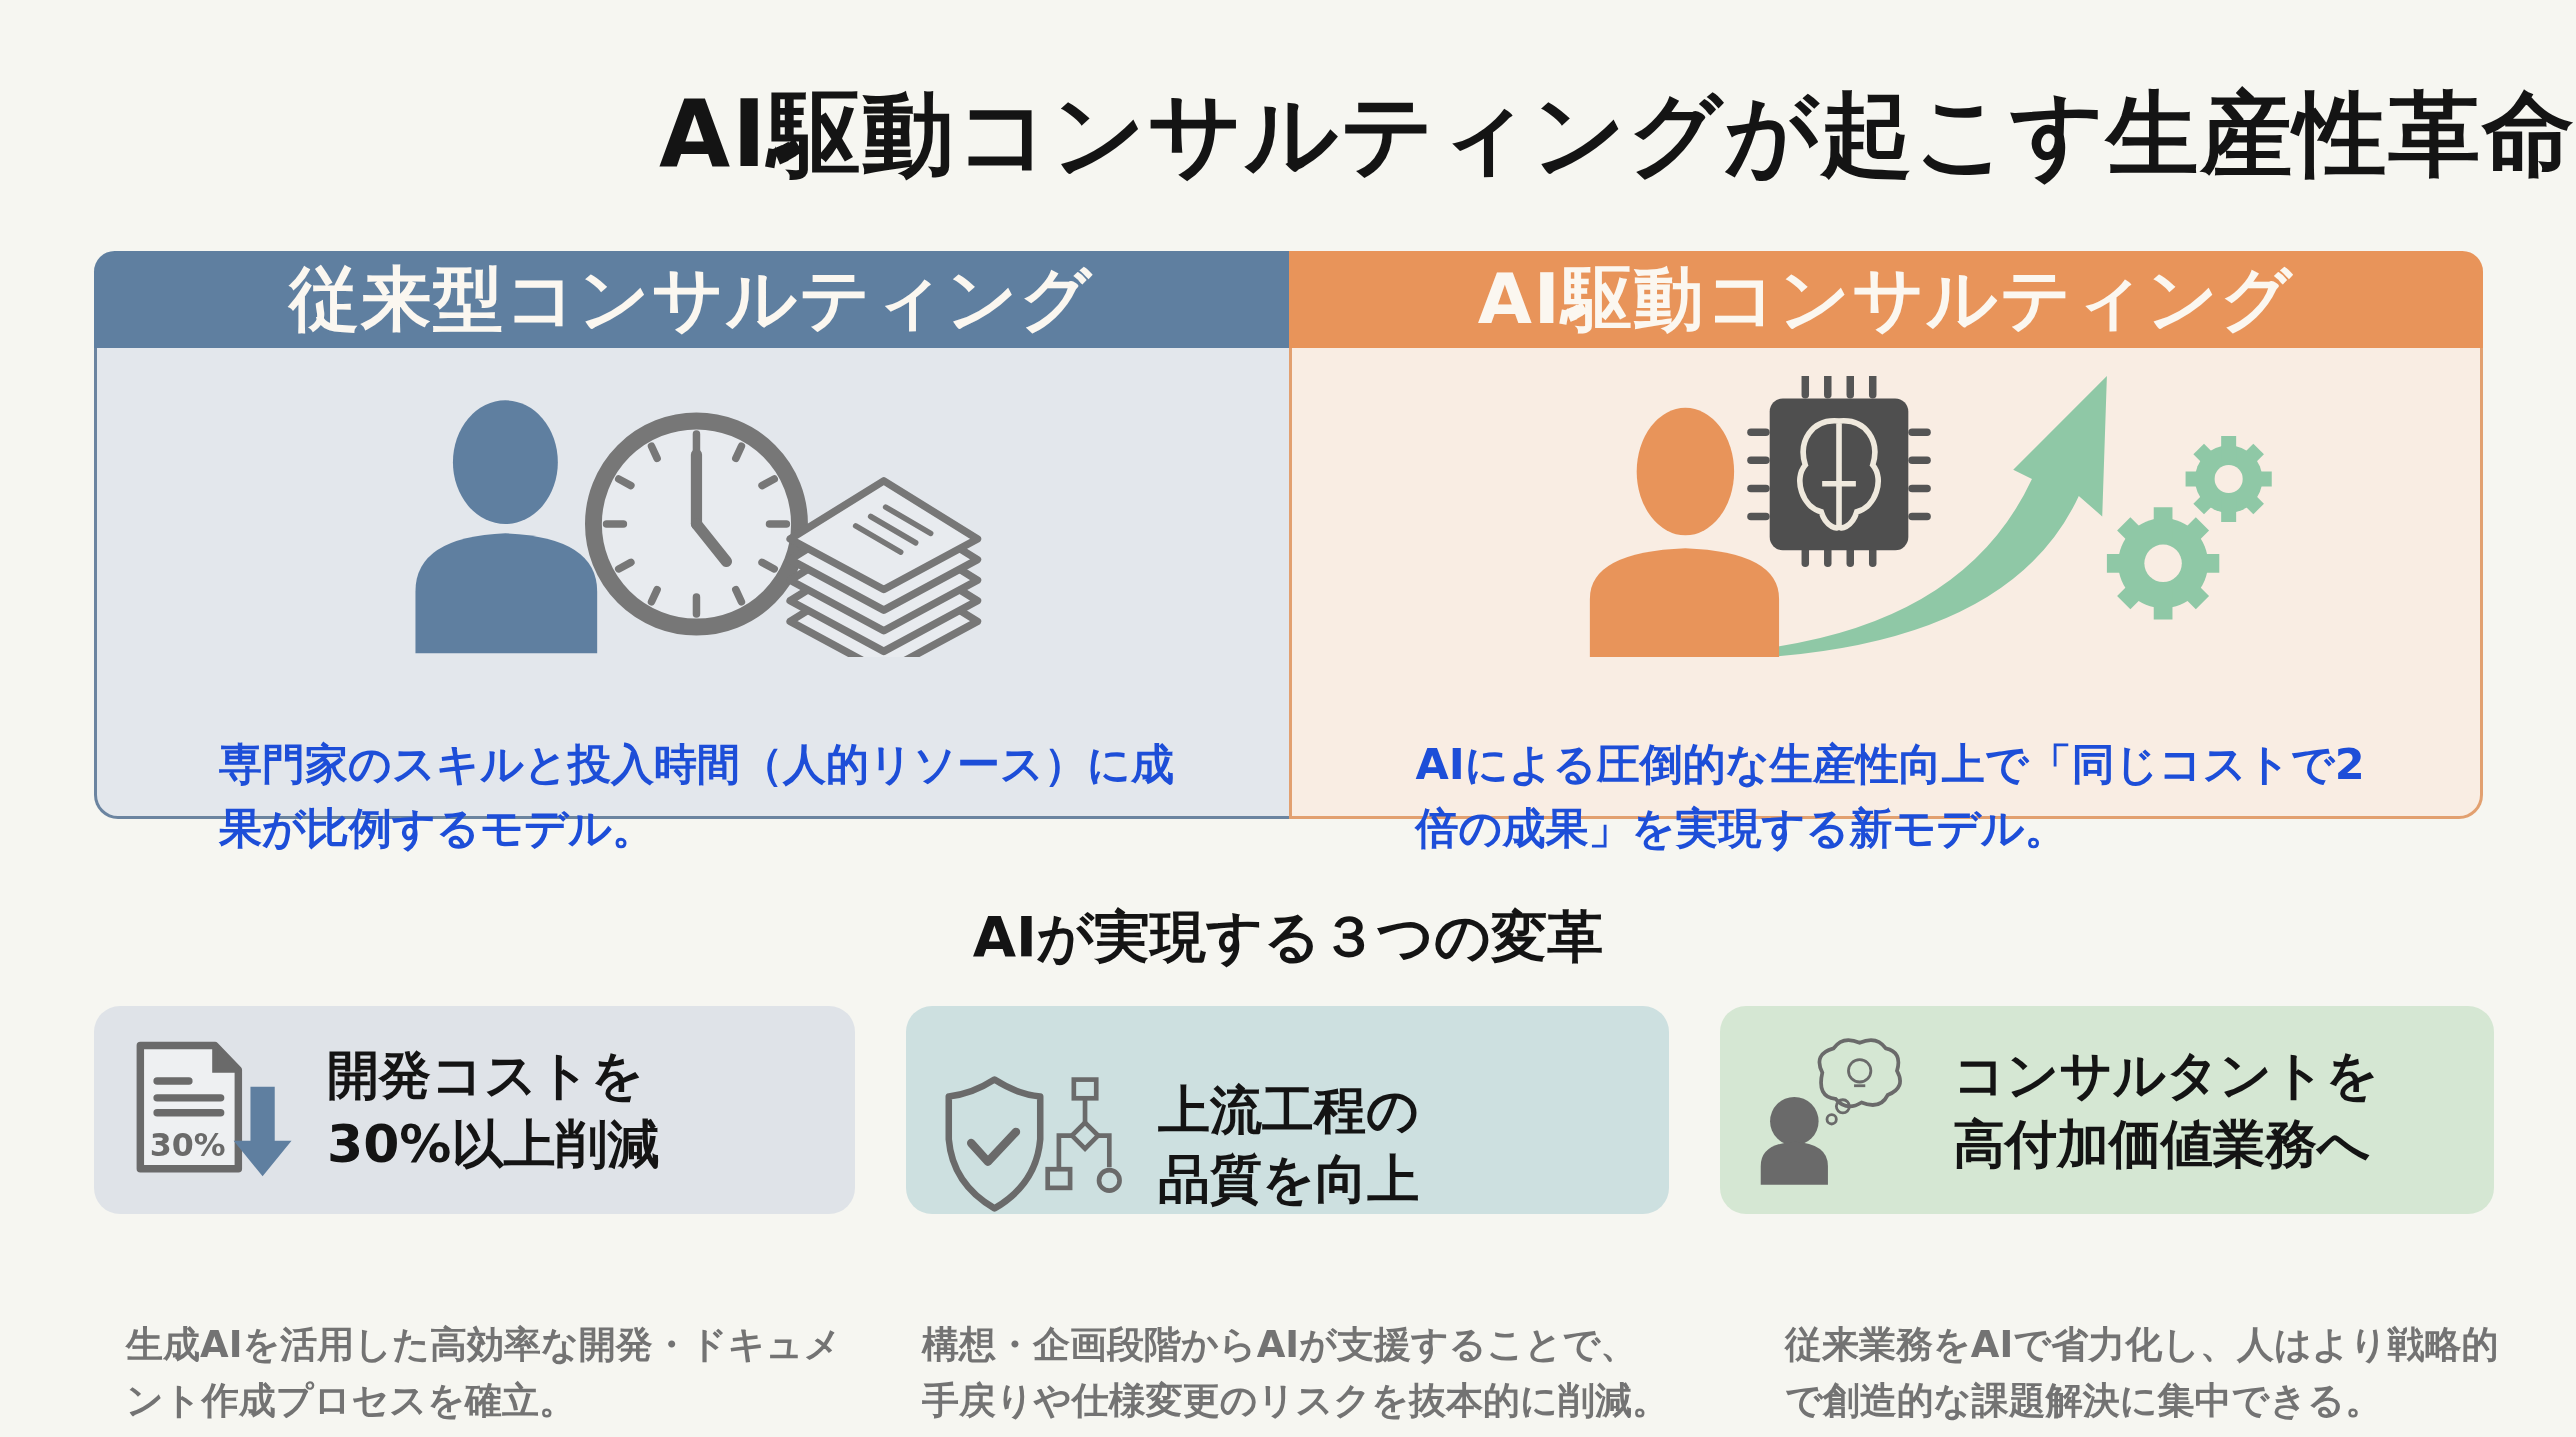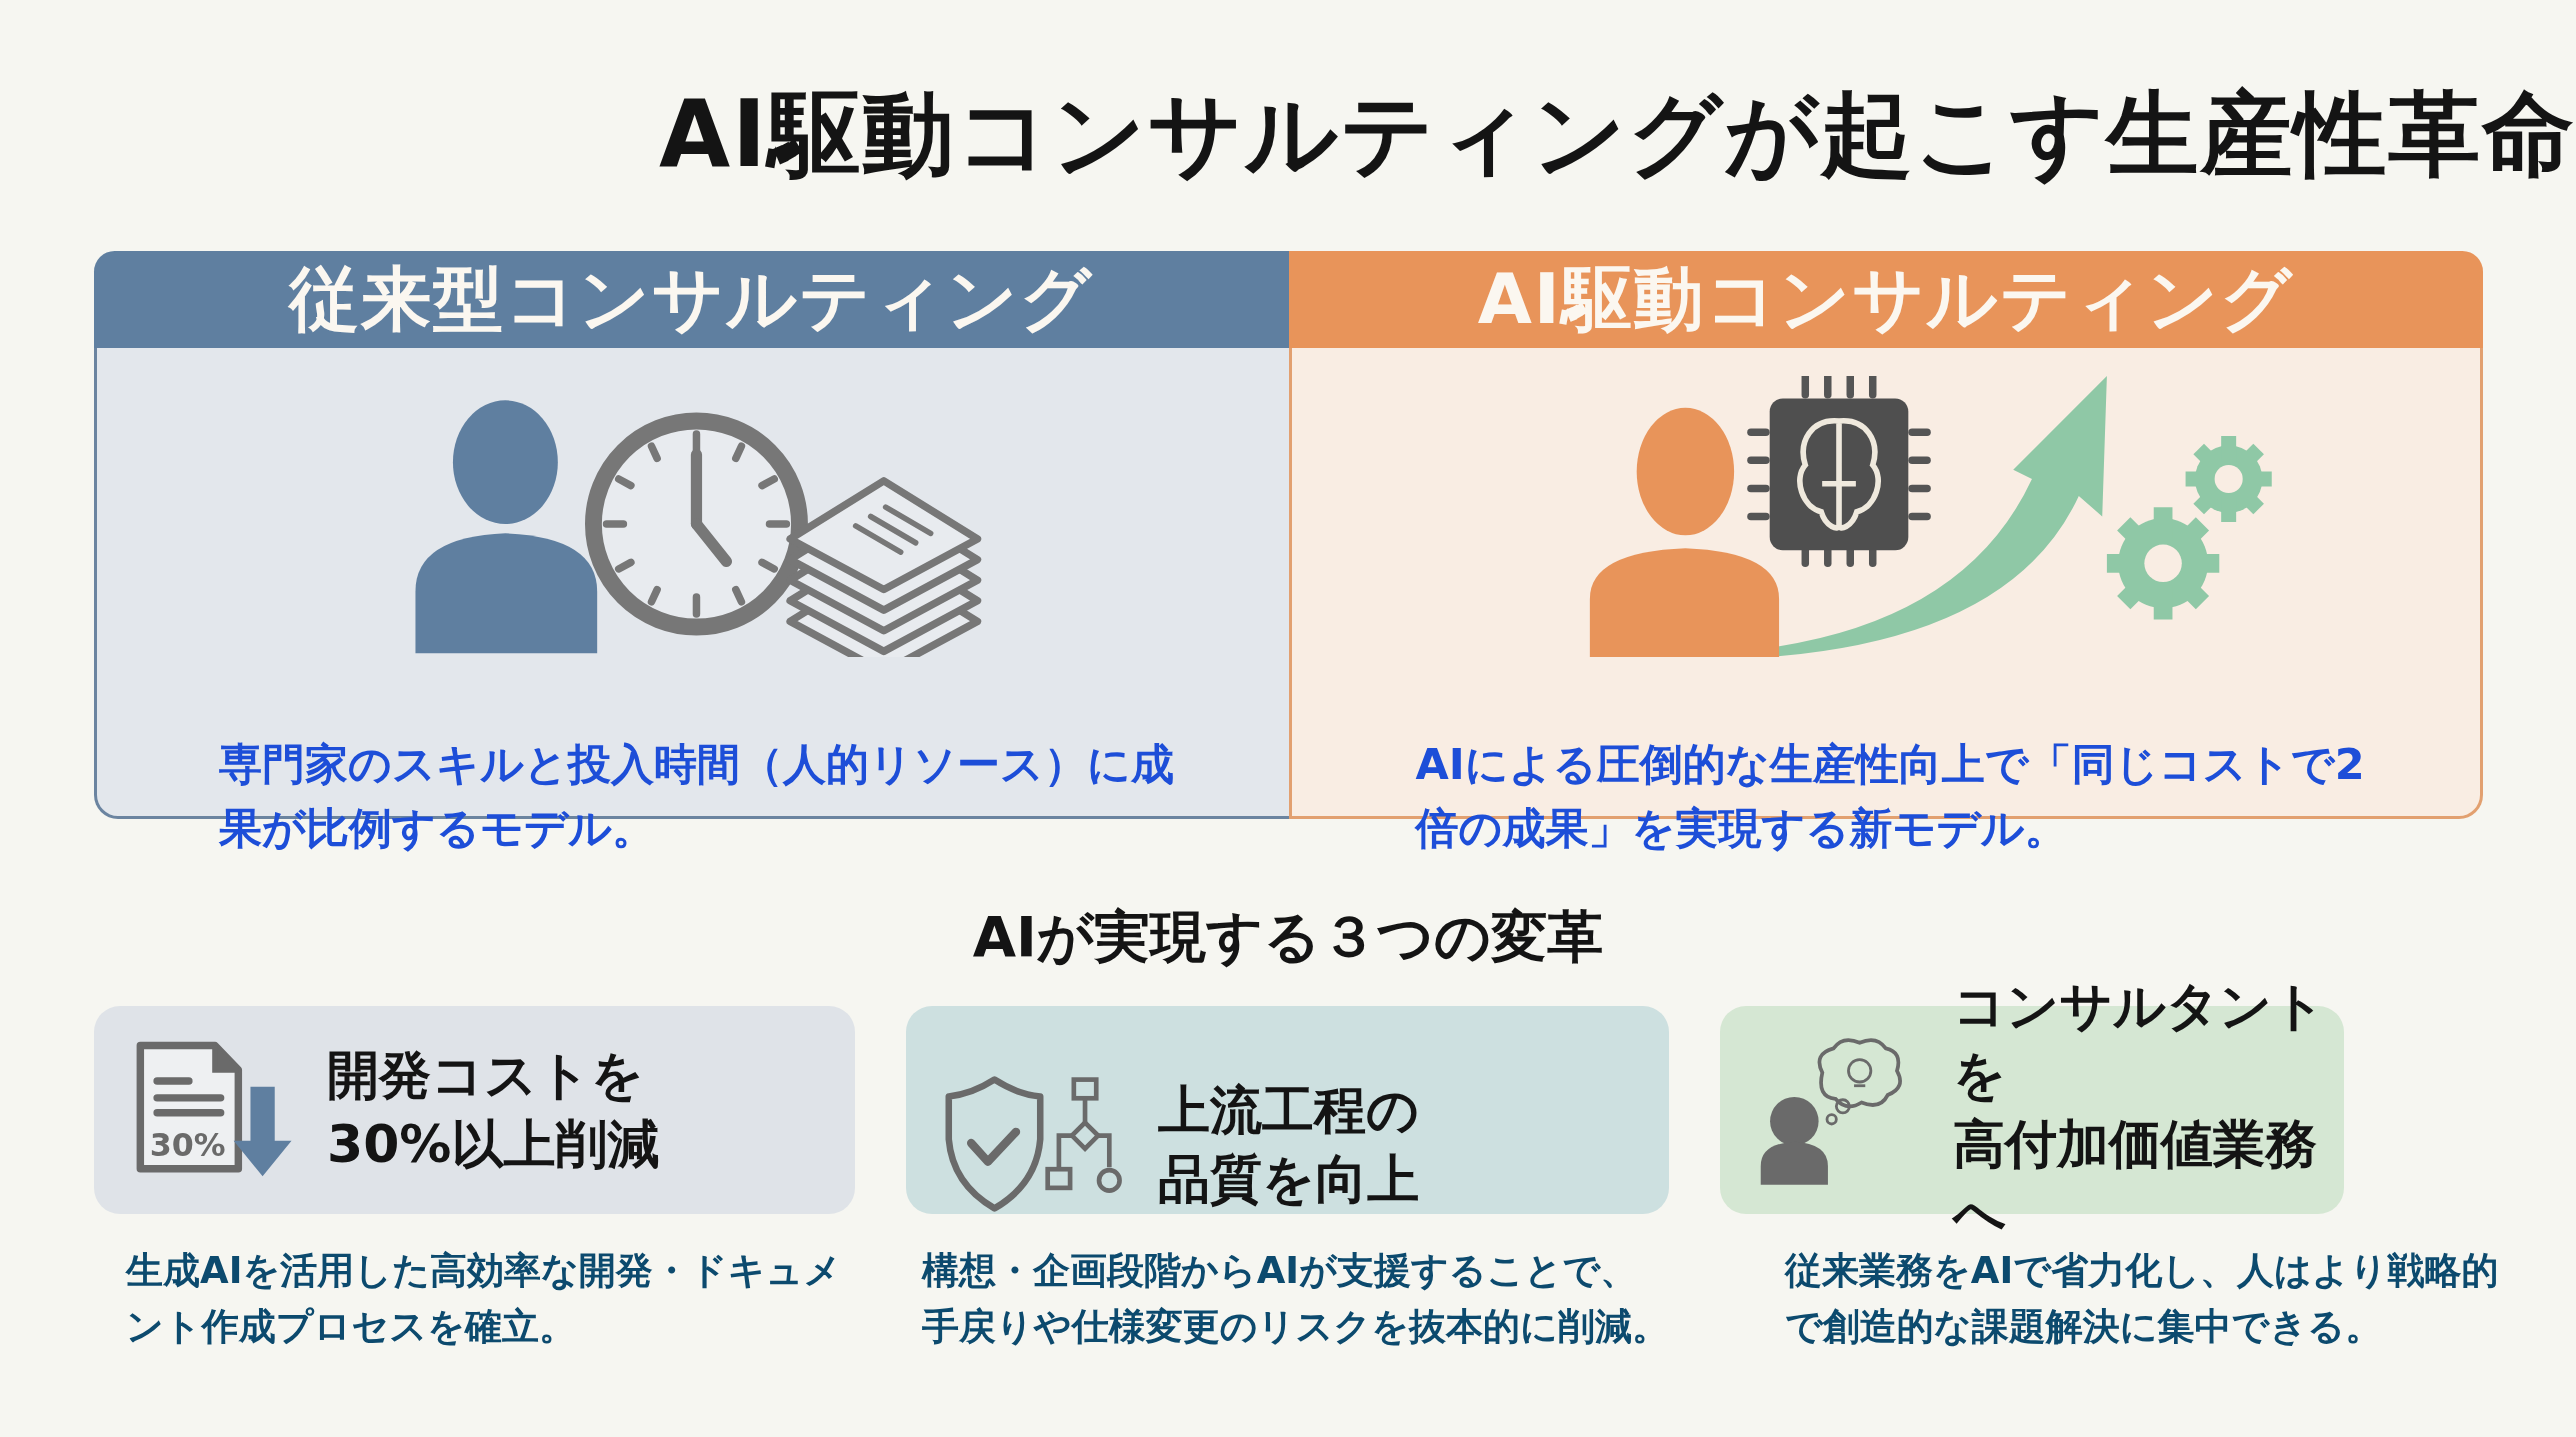--- a/index.html
+++ b/index.html
@@ -40,22 +40,22 @@
     font-size:56px; font-weight:bold; color:#141414;
   }
   .card {
     position:absolute; top:1006px; height:208px; border-radius:26px;
     display:flex; align-items:center; box-sizing:border-box;
   }
   .card .ctitle { font-size:52px; font-weight:bold; line-height:69px; color:#141414; }
   .card .cicon { flex:0 0 auto; margin-left:37px; margin-right:28px; }
   .c1 { left:94px; width:761px; background:#dfe3e8; }
   .c2 { left:906px; width:763px; background:#cde0e0;align-items:flex-end; }
-  .c3 { left:1720px; width:624px; background:#d5e7d3; }
-  .cdesc { position:absolute; top:1243px; font-size:37px; line-height:56px; color:#0c4a6e; font-weight:bold; }
+  .c3 { left:1720px; width:774px; background:#d5e7d3; }
+  .cdesc { position:absolute; top:1317px; font-size:37px; line-height:56px; color:#737373; font-weight:bold; }
   .d1 { left:126px; width:730px; }
   .d2 { left:922px; width:749px; }
   .d3 { left:1739px; width:749px;margin-left:46px; }
 </style>
 </head>
 <body>
 
 <div class="title">AI駆動コンサルティングが起こす生産性革命</div>
 
 <div class="compare">

